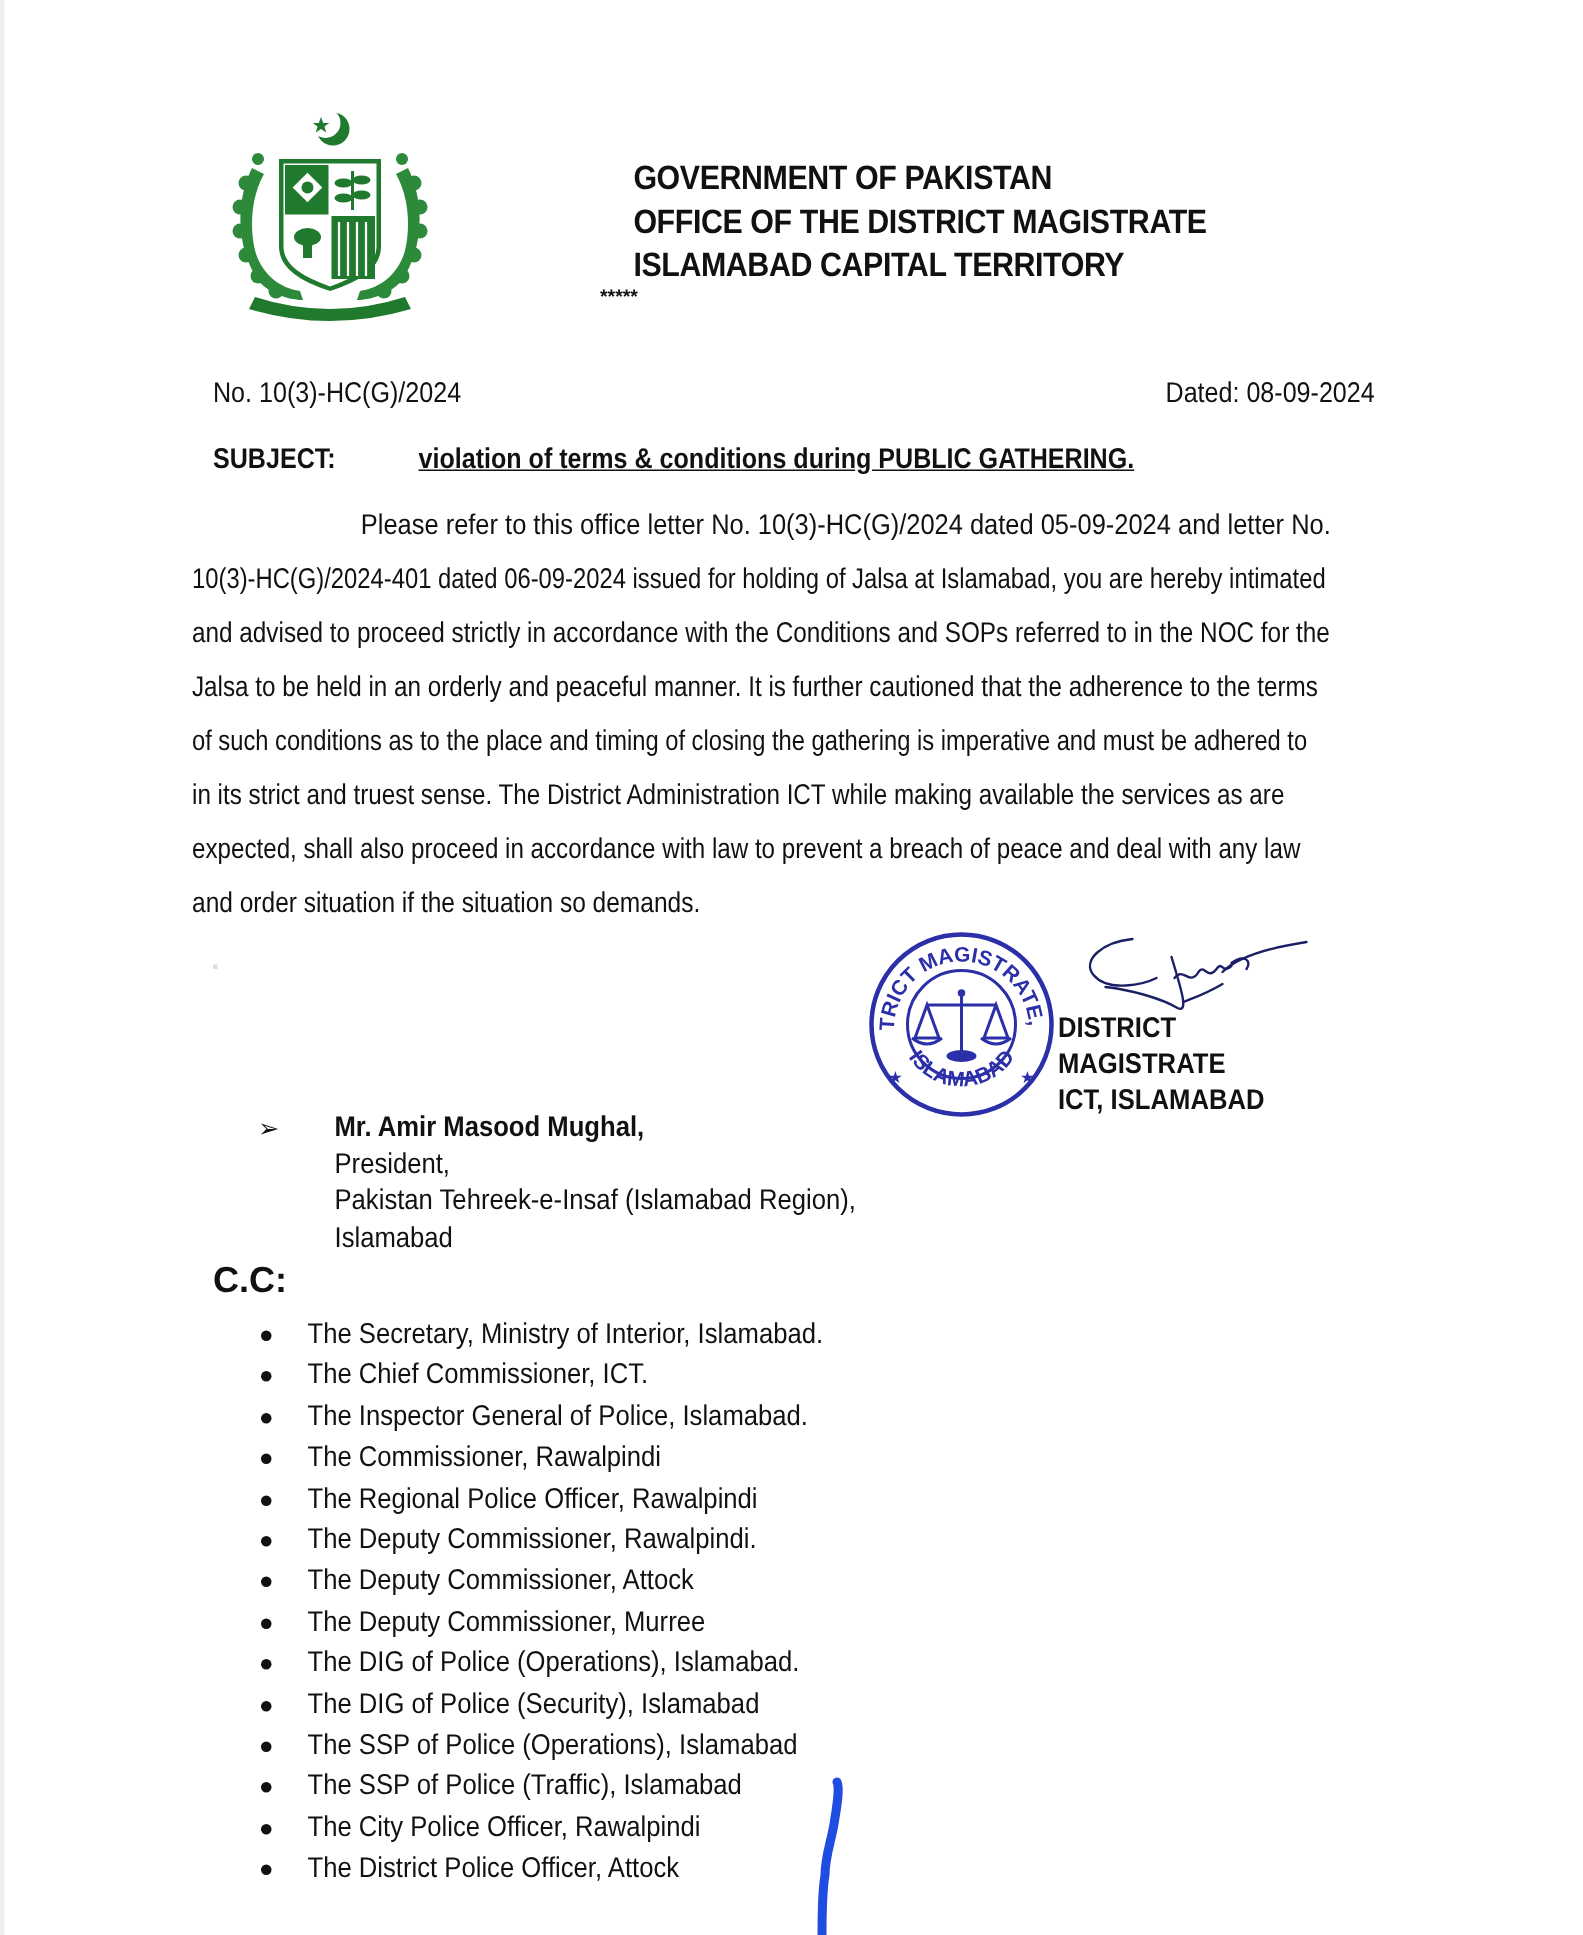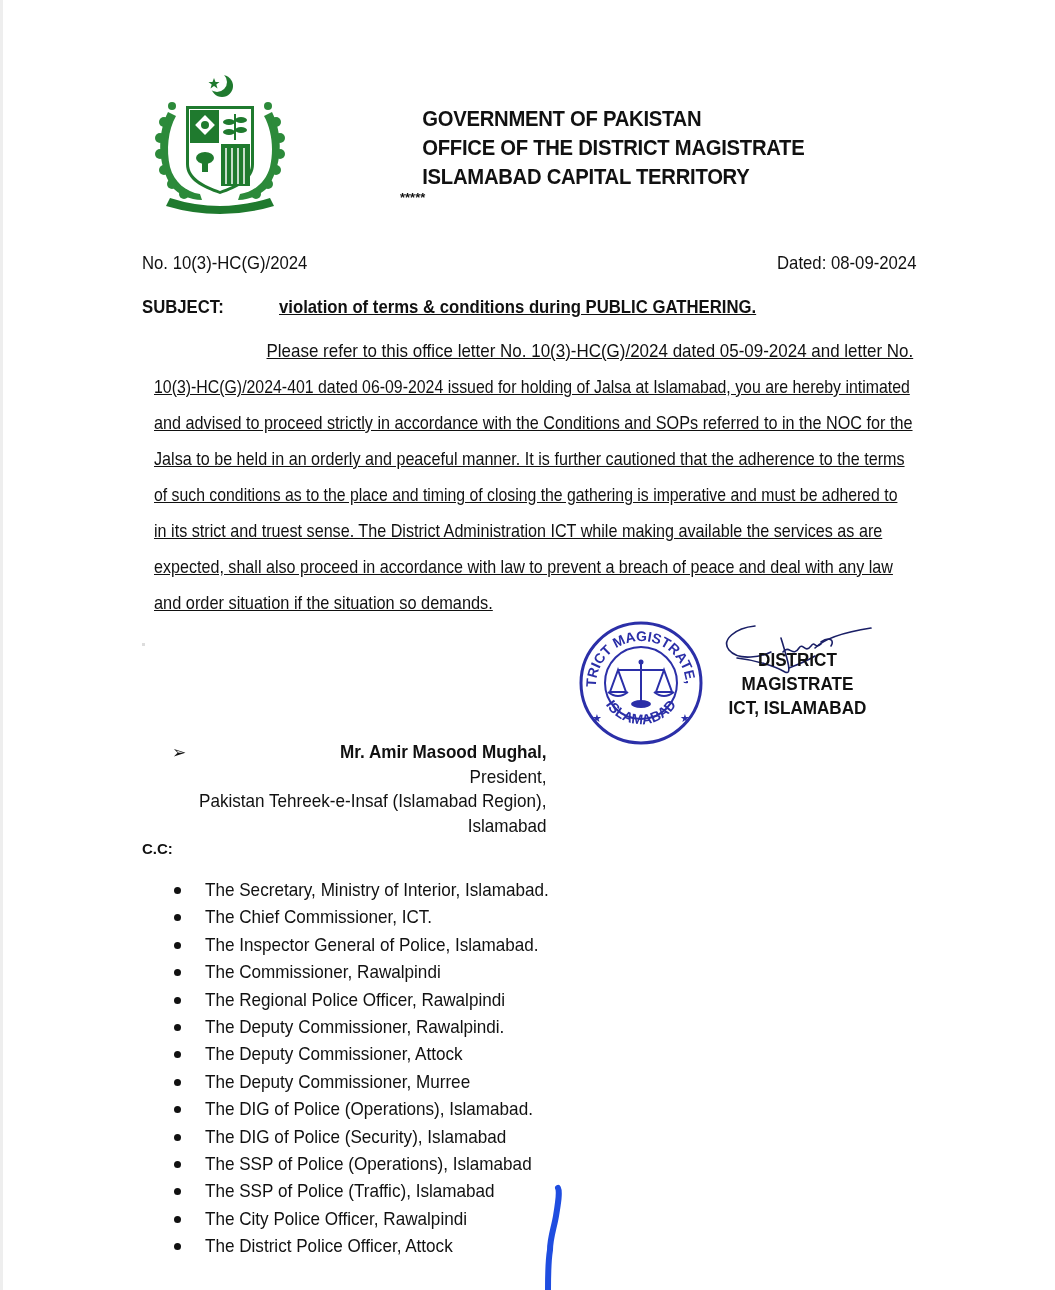--- a/index.html
+++ b/index.html
@@ -17,35 +17,35 @@
       transform: scaleX(0.9); transform-origin: center;
     }
     .header .stars { font-weight: bold; font-size: 13px; line-height: 14px; }
     .ref { position: absolute; left: 142px; top: 252px; font-size: 19px; transform: scaleX(0.88); transform-origin: left; }
     .dated { position: absolute; right: 139px; top: 252px; font-size: 19px; transform: scaleX(0.88); transform-origin: right; }
     .subject-label { position: absolute; left: 142px; top: 296px; font-size: 19px; font-weight: bold; transform: scaleX(0.88); transform-origin: left; }
     .subject-text {
       position: absolute; left: 279px; top: 296px; font-size: 19px; font-weight: bold;
       text-decoration: underline; transform: scaleX(0.88); transform-origin: left; white-space: nowrap;
     }
-    .body-para { position: absolute; left: 154px; top: 338px; width: 806px; text-decoration: underline; }
+    .body-para { position: absolute; left: 128px; top: 338px; width: 806px; }
     .body-line {
       height: 36px; line-height: 26px; font-size: 19px; white-space: nowrap;
       transform-origin: left; display: block;
     }
     .stamp { position: absolute; left: 578px; top: 618px; width: 126px; height: 130px; }
     .signature { position: absolute; left: 715px; top: 618px; width: 160px; height: 70px; }
-    .signatory { position: absolute; left: 695px; top: 648px; width: 205px; text-align: center; }
+    .signatory { position: absolute; left: 695px; top: 674px; width: 205px; text-align: left; }
     .signatory .l { font-weight: bold; font-size: 19px; line-height: 24px; transform: scaleX(0.9); }
     .addressee { position: absolute; left: 172px; top: 740px; }
     .addr-arrow { position: absolute; left: 0; top: 2px; font-size: 17px; }
-    .addr-lines { position: absolute; left: 27px; top: 0; white-space: nowrap; text-align: right; }
+    .addr-lines { position: absolute; left: 51px; top: 0; white-space: nowrap; }
     .addr-lines .a { font-size: 19px; line-height: 24.5px; transform: scaleX(0.9); transform-origin: left; }
     .addr-lines .a.bold { font-weight: bold; }
-    .cc-label { position: absolute; left: 142px; top: 840px; font-weight: bold; font-size: 15px; }
+    .cc-label { position: absolute; left: 142px; top: 840px; font-weight: bold; font-size: 24px; }
     .cc-list { position: absolute; left: 172px; top: 877px; margin: 0; padding: 0; list-style: none; }
     .cc-list li { position: relative; height: 27.4px; line-height: 26px; white-space: nowrap; }
     .cc-bullet { position: absolute; left: 2px; top: 10px; width: 7px; height: 7px; border-radius: 50%; background: #111; }
     .cc-text { position: absolute; left: 33px; top: 0; font-size: 19px; transform: scaleX(0.9); transform-origin: left; }
     .pen-mark { position: absolute; left: 538px; top: 1184px; width: 30px; height: 106px; }
     .speck { position: absolute; left: 142px; top: 643px; width: 3px; height: 3px; background: #dddddd; }
   </style>
 </head>
 <body>
 

